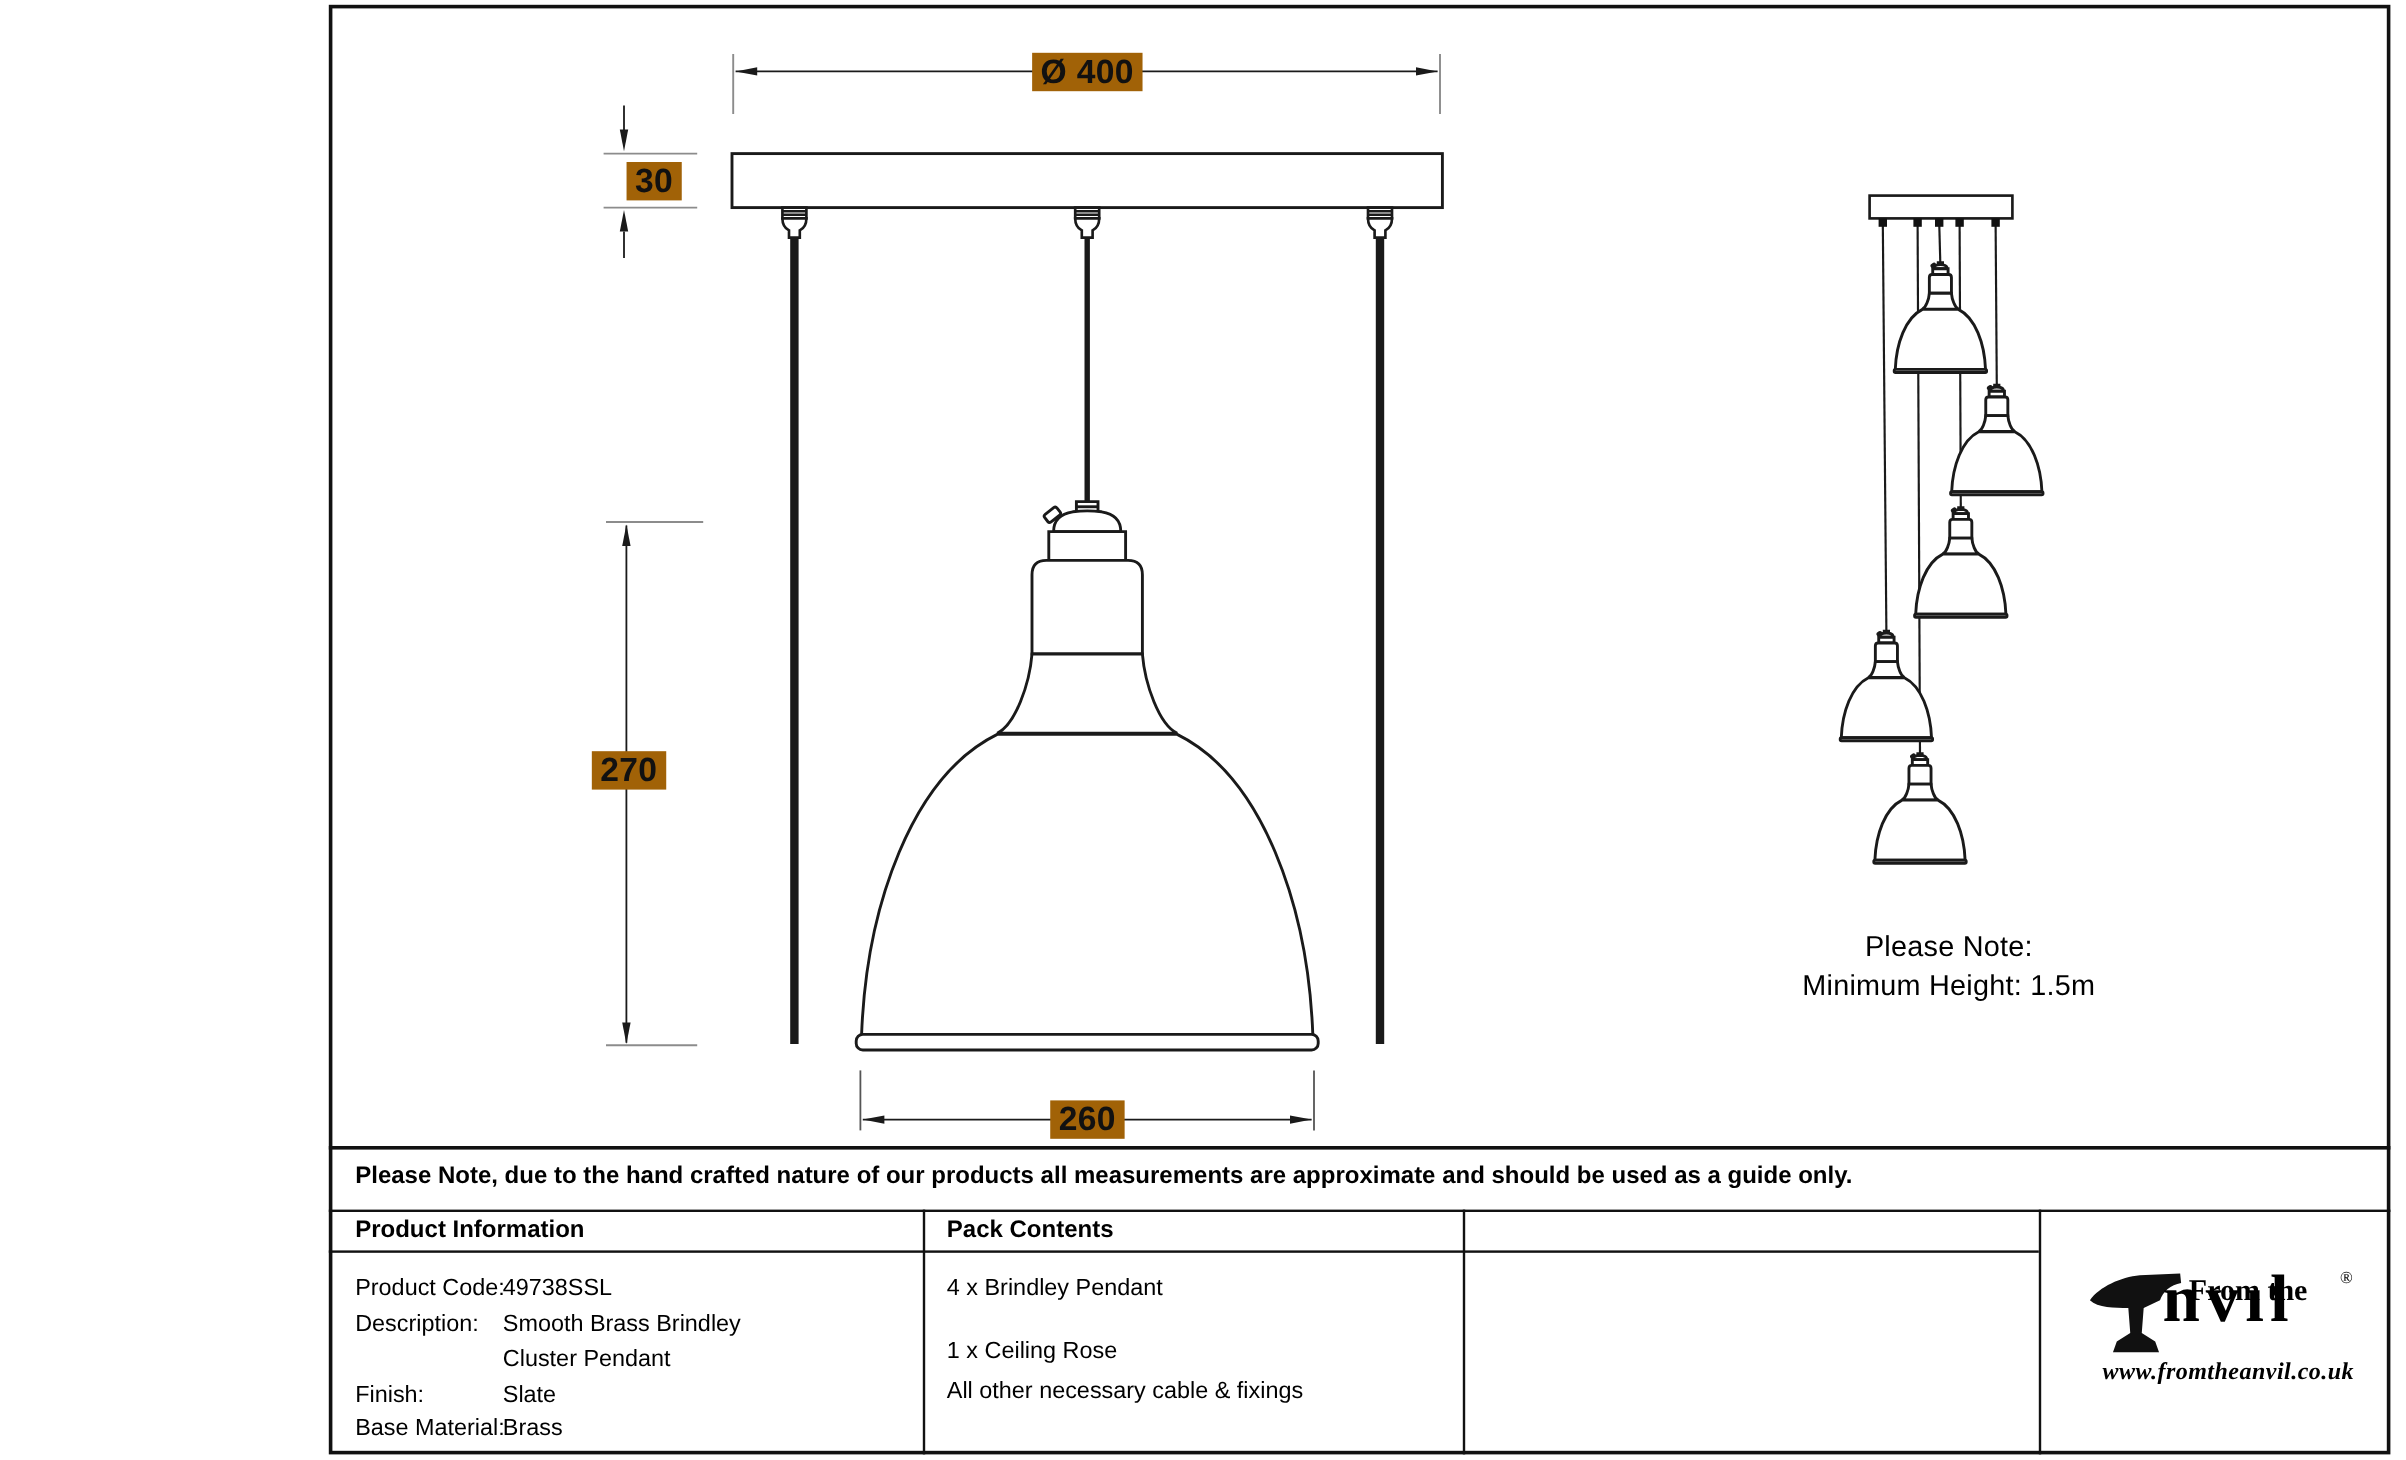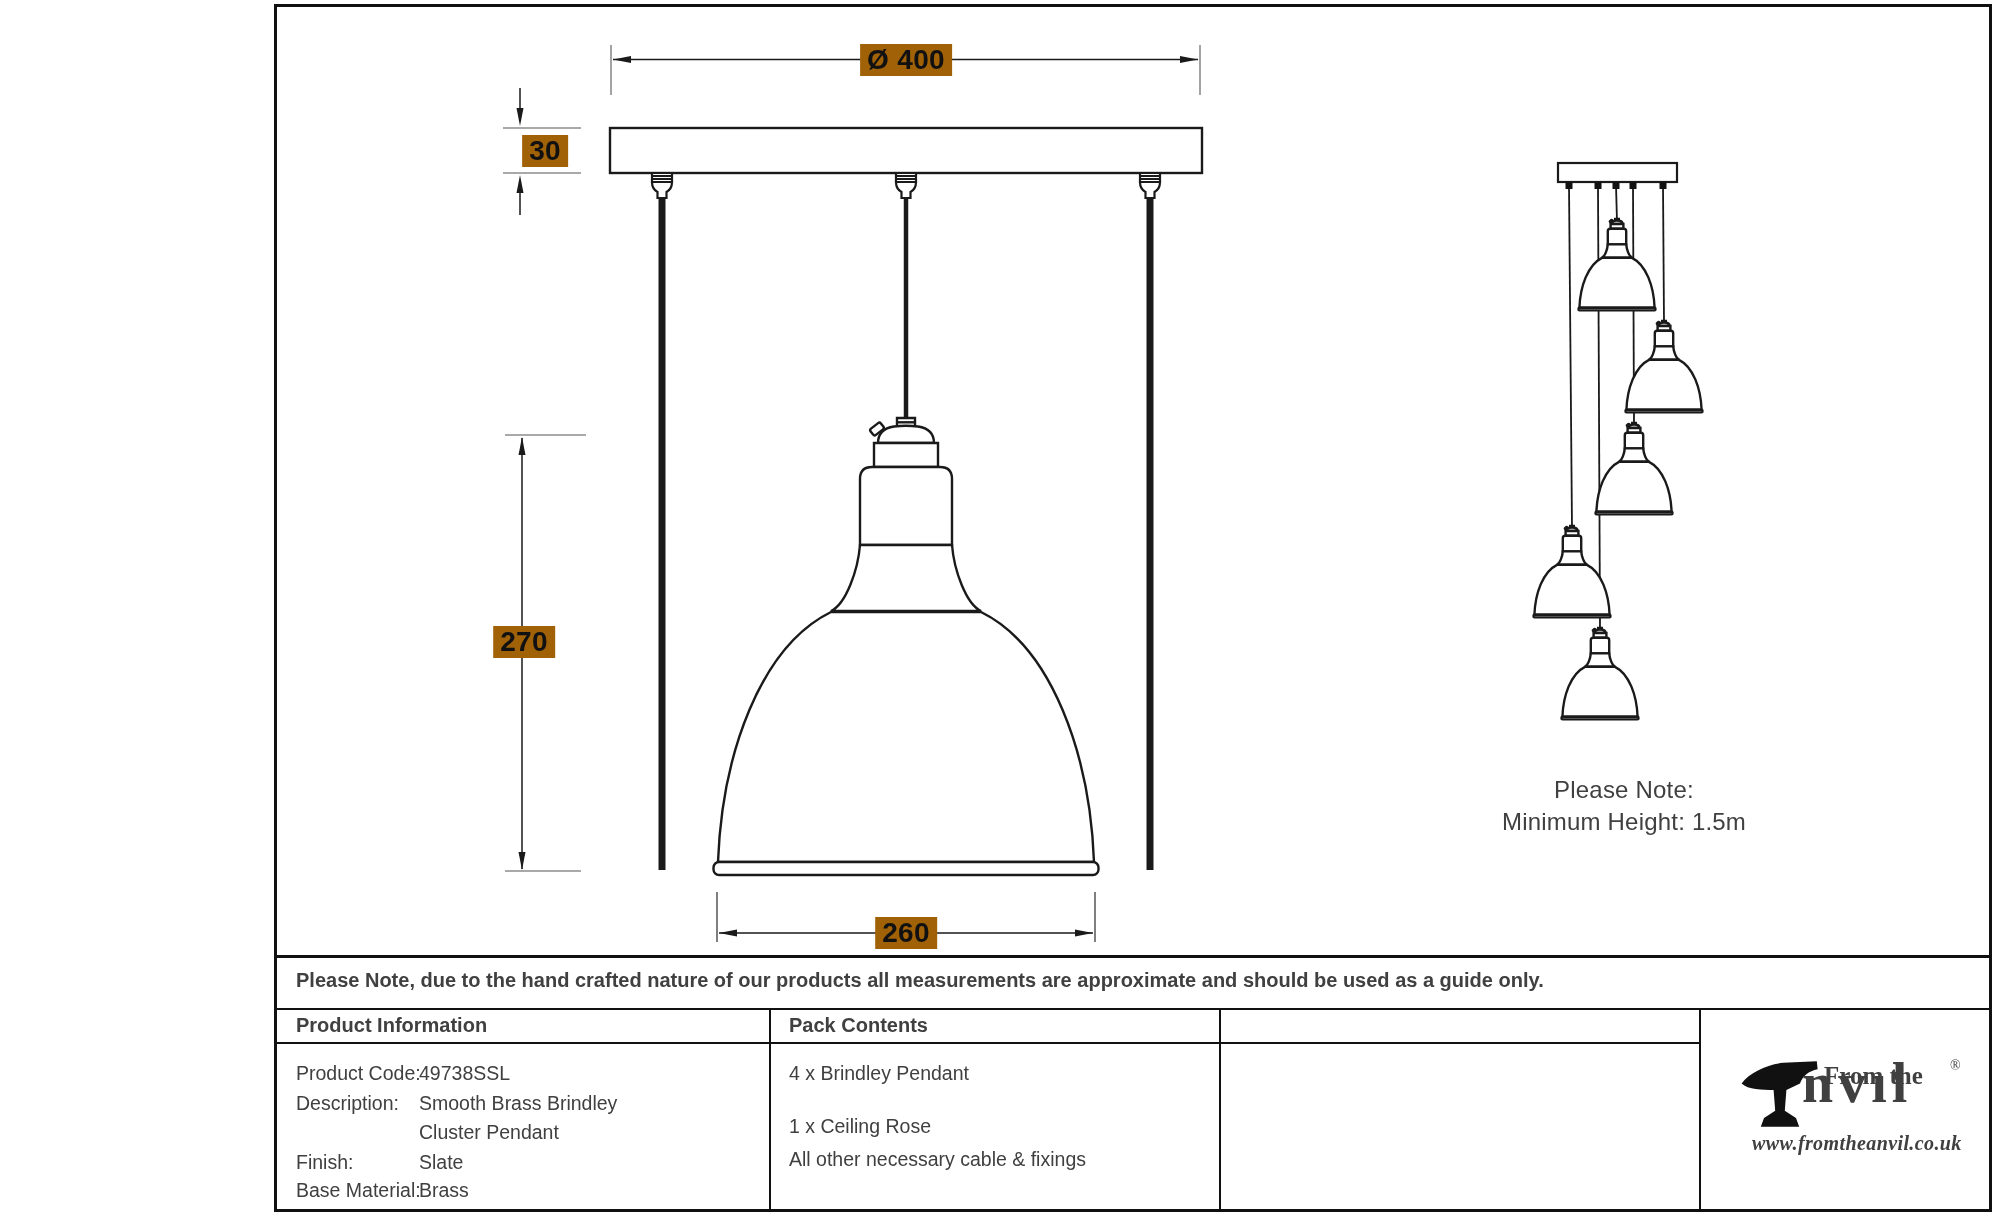--- a/index.html
+++ b/index.html
@@ -1,19 +1,19 @@
 <!DOCTYPE html>
 <html><head>
 <meta charset="utf-8">
 <style>
   html,body{margin:0;padding:0;background:#fff;}
   body{position:relative;width:2005px;height:1217px;overflow:hidden;
        font-family:"Liberation Sans",sans-serif;color:#111;}
   .abs{position:absolute;}
-  .txt{position:absolute;white-space:nowrap;color:#404040;line-height:1.15;}
+  .txt{position:absolute;white-space:nowrap;color:#000000;line-height:1.15;}
   .frame{position:absolute;left:274px;top:4px;width:1718px;height:1208px;
          border:3px solid #111;box-sizing:border-box;}
   .hline{position:absolute;border-top:2.5px solid #111;height:0;}
   .hline.thick{border-top-width:3px;}
   .vline{position:absolute;border-left:2.5px solid #111;width:0;}
   .dim-label{position:absolute;font-size:28px;background:#a16207;padding:0 7px;
              transform:translate(-50%,-50%);letter-spacing:.3px;font-weight:bold;}
   .banner-text{font-size:20px;font-weight:bold;}
   .th{font-size:20px;font-weight:bold;}
   .cell{font-size:19.5px;}

